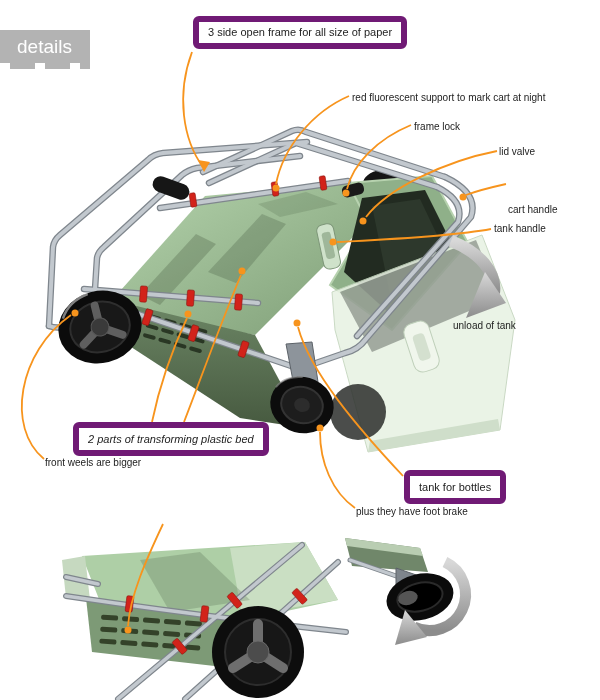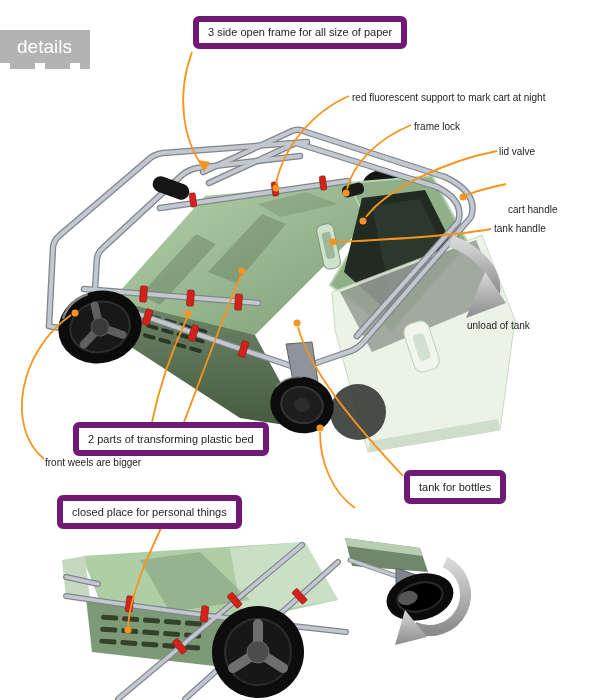--- a/index.html
+++ b/index.html
@@ -282,28 +282,28 @@
 
 <div class="obox" style="left:193px;top:16px;line-height:15px;">
   <div>3 side open frame for all size of paper</div>
 </div>
 
 <div class="lbl" style="left:352px;top:90px;">red fluorescent support to mark cart at night</div>
 <div class="lbl" style="left:414px;top:119px;">frame lock</div>
 <div class="lbl" style="left:499px;top:144px;">lid valve</div>
 <div class="lbl" style="left:508px;top:187px;margin-top:15px;">cart handle</div>
 <div class="lbl" style="left:494px;top:221px;">tank handle</div>
-<div class="lbl" style="left:467px;top:318px;">unload of tank</div>
-
-<div class="obox" style="left:73px;top:422px;">2 parts of transforming plastic bed</div>
+<div class="lbl" style="left:453px;top:318px;">unload of tank</div>
+
+<div class="obox" style="left:73px;top:422px;font-style:italic;">2 parts of transforming plastic bed</div>
 
 <div class="lbl" style="left:45px;top:455px;">
   <div>front weels are bigger</div>
 </div>
 
-<div class="obox" style="left:57px;top:495px;">closed place for personal things</div>
 
 <div class="obox" style="left:404px;top:470px;">tank for bottles</div>
 
 <div class="lbl" style="left:356px;top:504px;">
+  <div>plus they have foot brake</div>
 </div>
 
 </div>
 
 </body></html>

